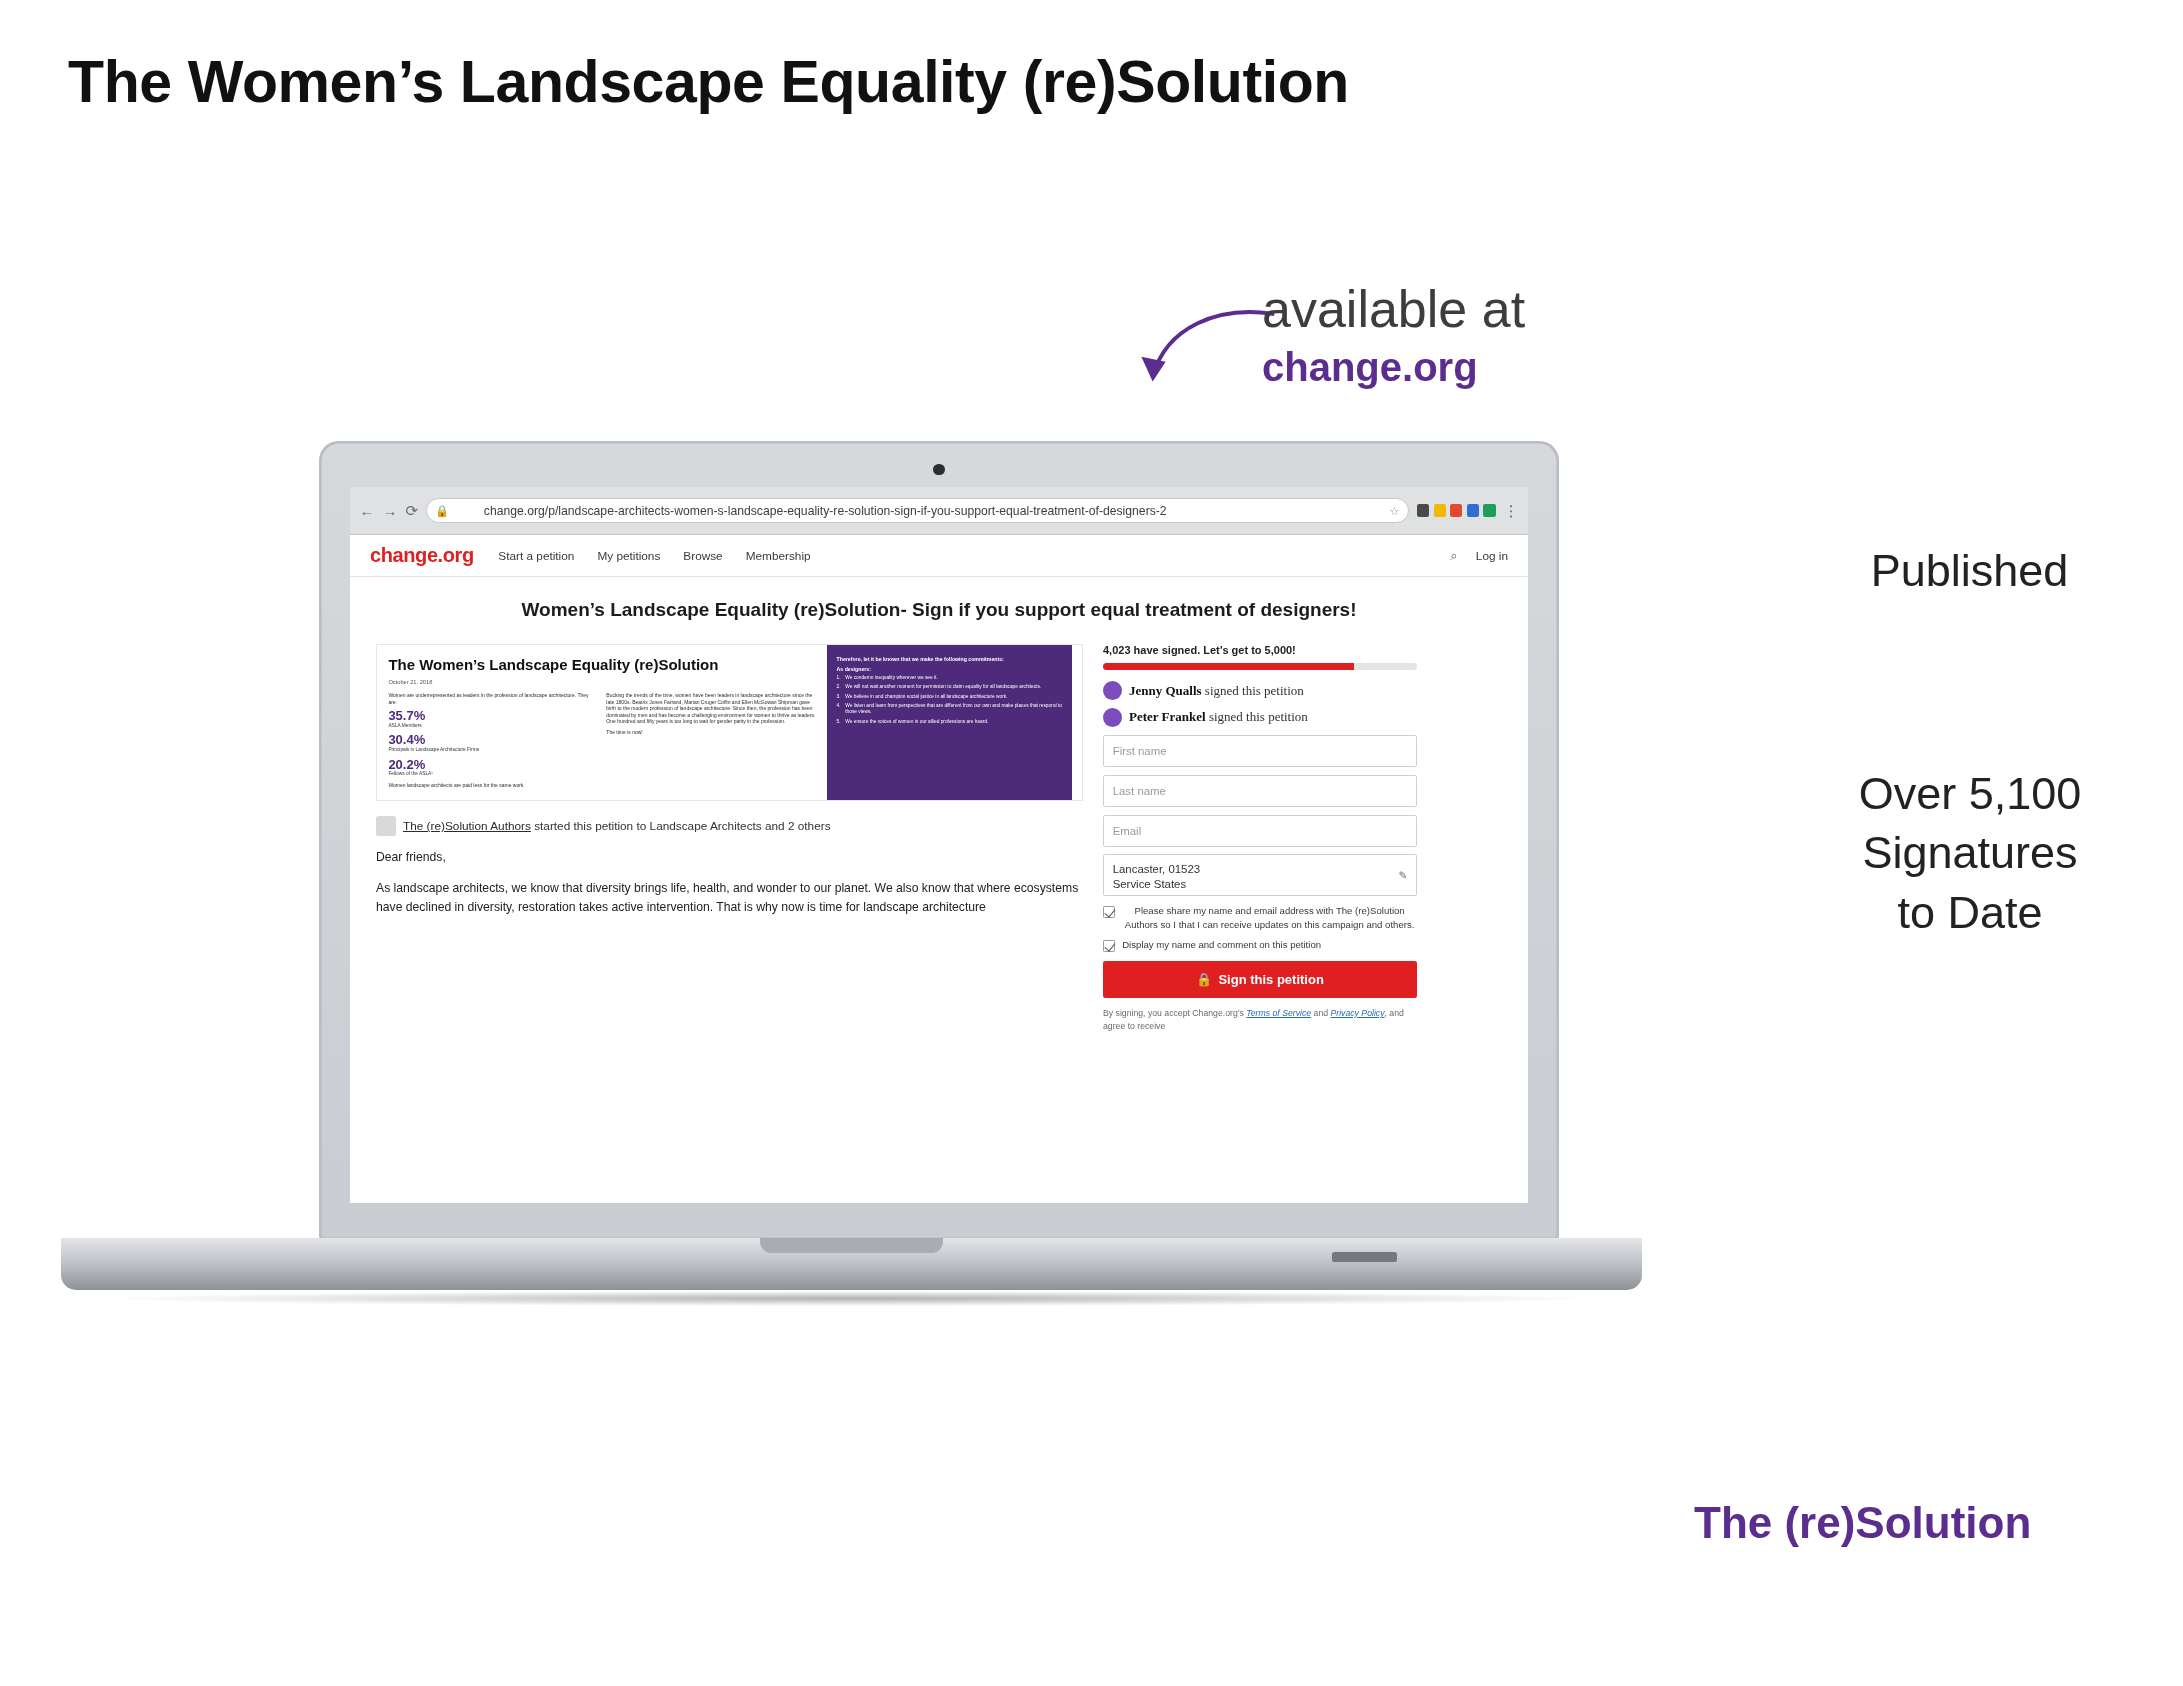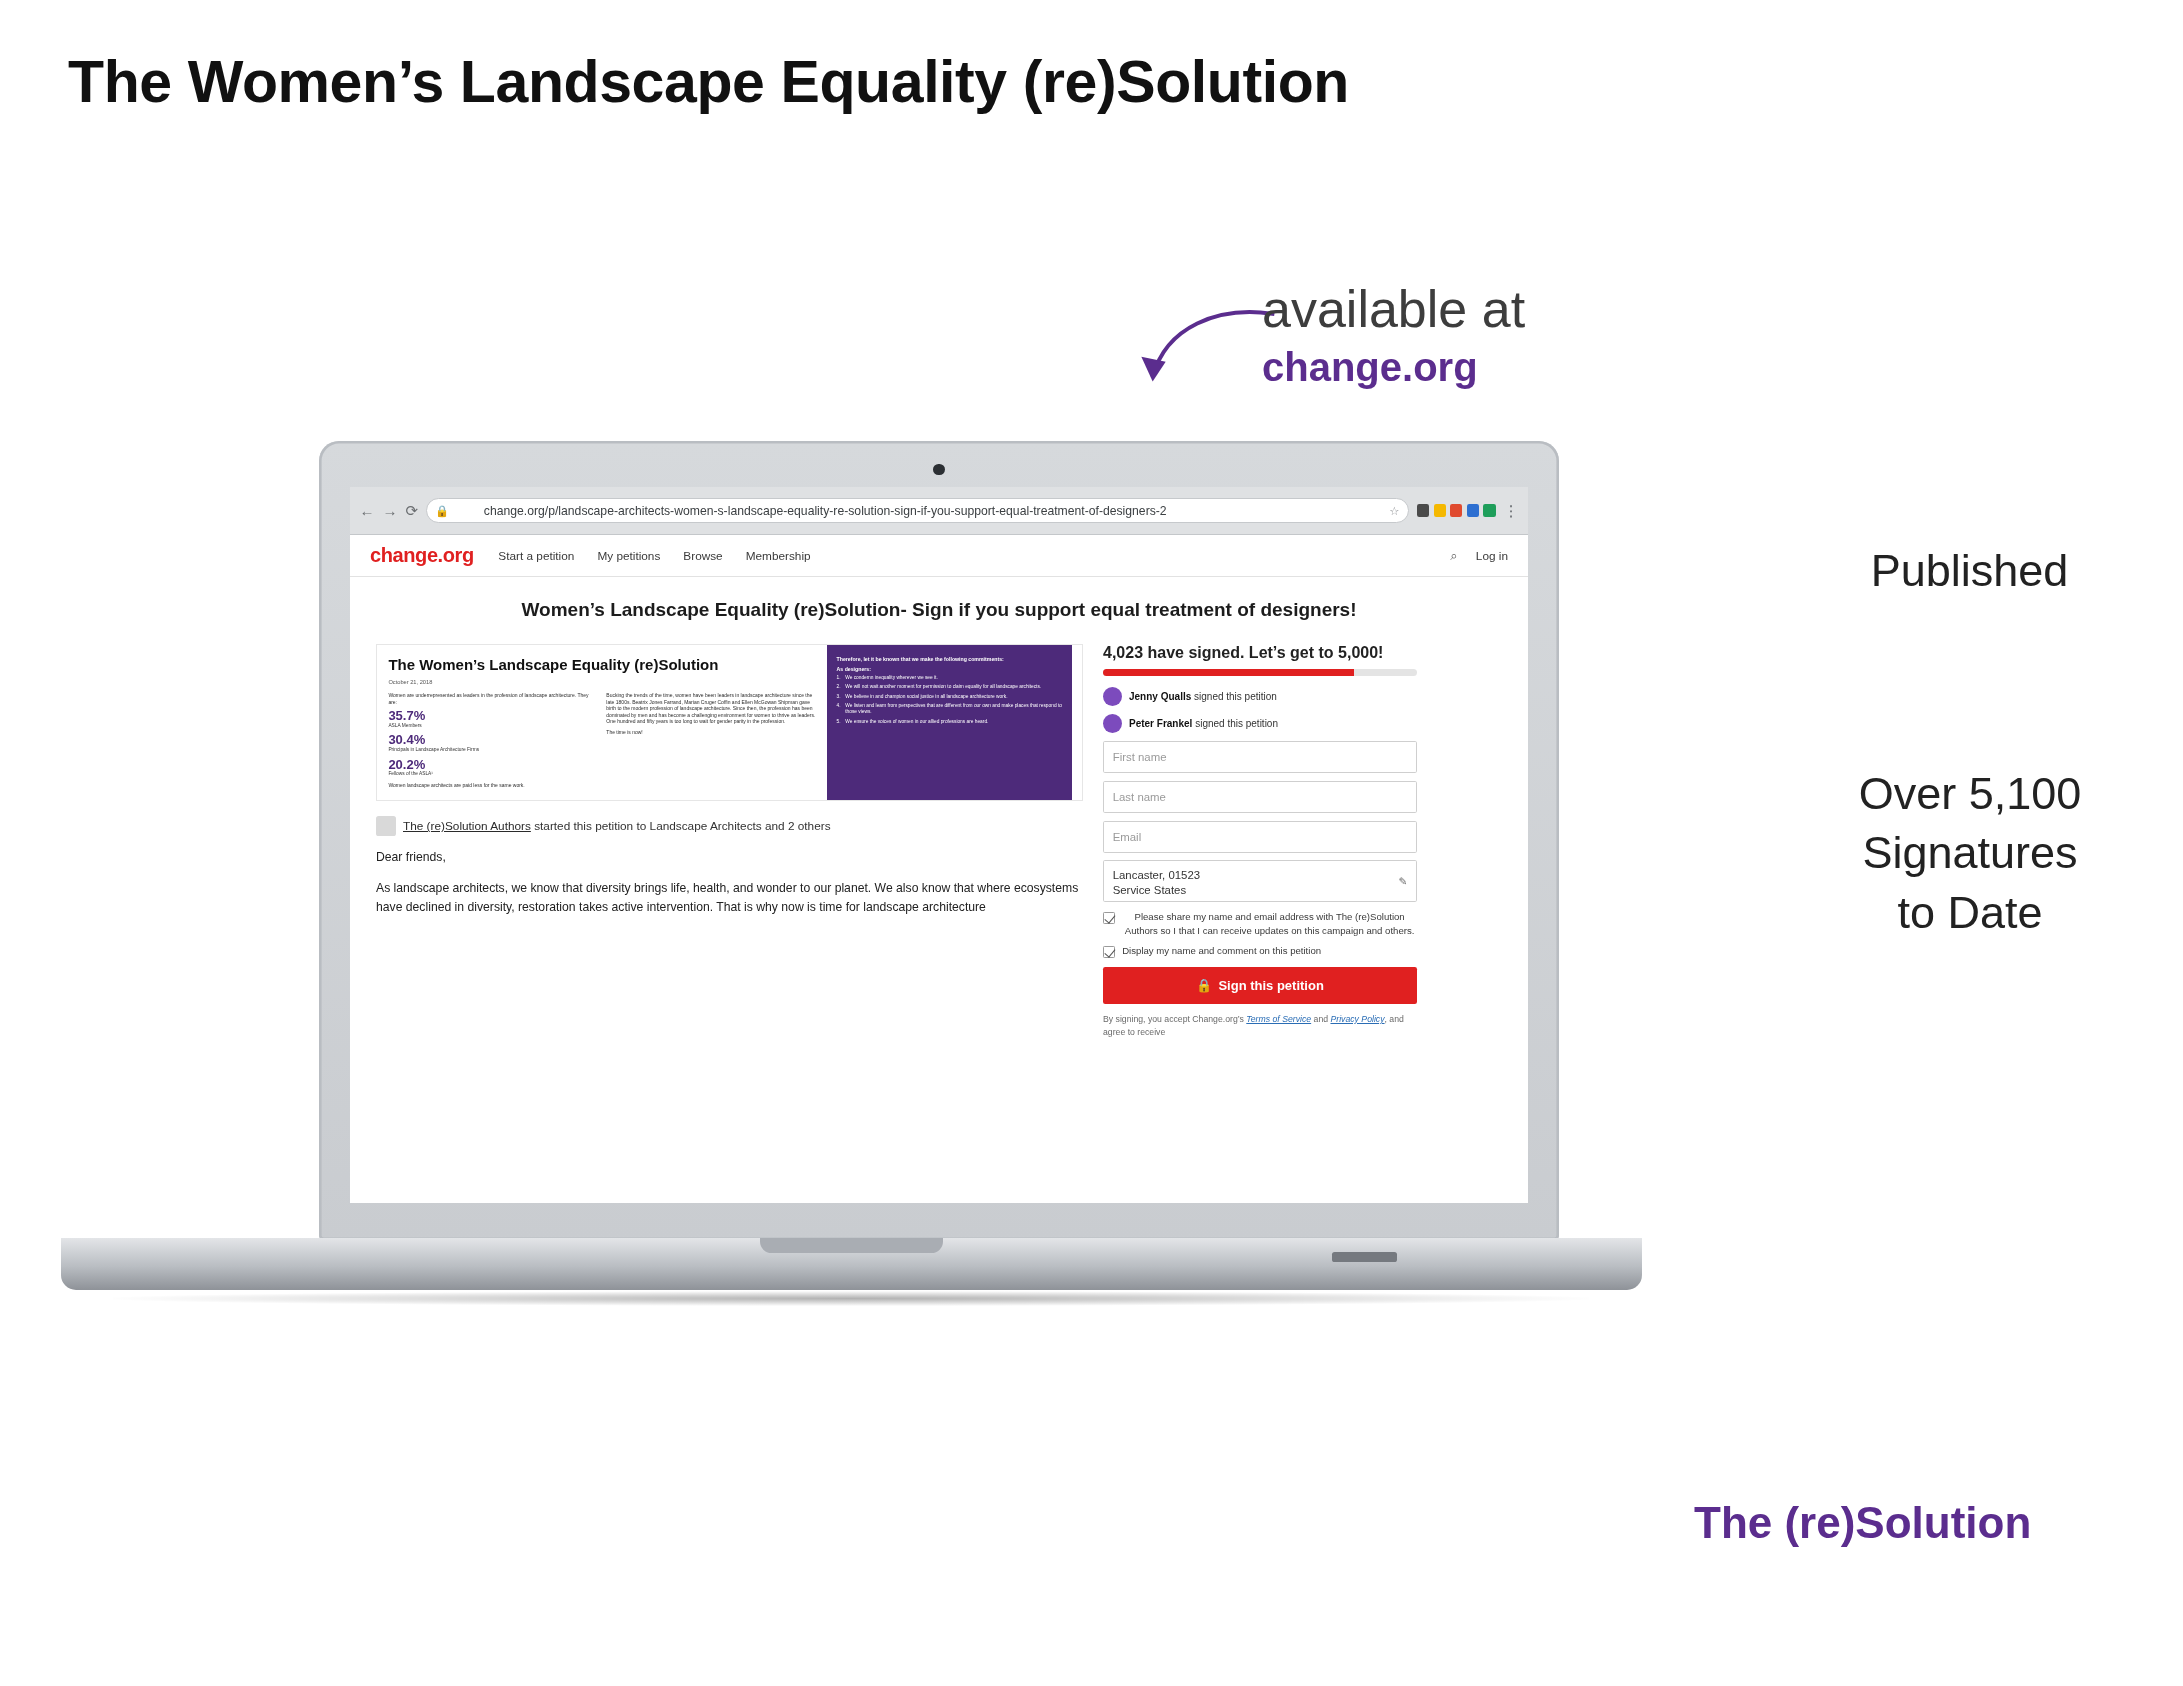--- a/index.html
+++ b/index.html
@@ -138,26 +138,26 @@
   .mini-li { font-size: 4.8px; line-height: 1.3; margin-bottom: 3.1px; display: flex; gap: 2.6px; }
   .mini-li span.n { width: 6.1px; flex: none; }
 
   .byline { display: flex; align-items: center; gap: 7px; margin: 15px 0 12.2px 0; }
   .byline .av { width: 20px; height: 20px; border-radius: 2.6px; background: #d9d9d9; }
   .byline .t { font-size: 11.8px; color: #333; }
   .byline .t u { color: #2b2b2b; }
   .body-p { font-size: 12.2px; line-height: 1.55; color: #222; margin-bottom: 11.4px; }
 
   
-  .count-txt { font-size: 16px; font-weight: bold; color: #222; margin-bottom: 7px; }
+  .count-txt { font-size: 11px; font-weight: bold; color: #222; margin-bottom: 7px; }
   .bar { height: 7px; background: #e4e4e4; border-radius: 3.5px; overflow: hidden; margin-bottom: 11.4px; }
   .bar-fill { height: 100%; width: 80%; background: #e02020; }
   .signer { display: flex; align-items: center; gap: 7px; margin-bottom: 7.9px; }
   .signer .av { width: 19px; height: 19px; border-radius: 50%; background: #7c4bbd; }
-  .signer .tx { font-size: 10px; color: #333; }
+  .signer .tx { font-size: 13px; color: #333; font-family: Liberation Serif, serif; }
   .signer .tx b { color: #111; }
   .field {
     height: 32px; border: 0.4px solid #cfcfcf; border-radius: 1.7px; background: #fff;
     display: flex; align-items: center; padding: 0 8.7px; margin-bottom: 7.9px;
     font-size: 11.4px; color: #9a9a9a;
   }
   .field .pen { color: #666; font-size: 10.5px; }
   .field.loc { height: 42px; align-items: flex-start; padding-top: 6.1px; flex-direction: column; color: #333; line-height: 1.35; position: relative; }
   .field.loc .pen { position: absolute; right: 8.7px; top: 13px; }
   .check { display: flex; gap: 7px; align-items: flex-start; margin-bottom: 7px; }

